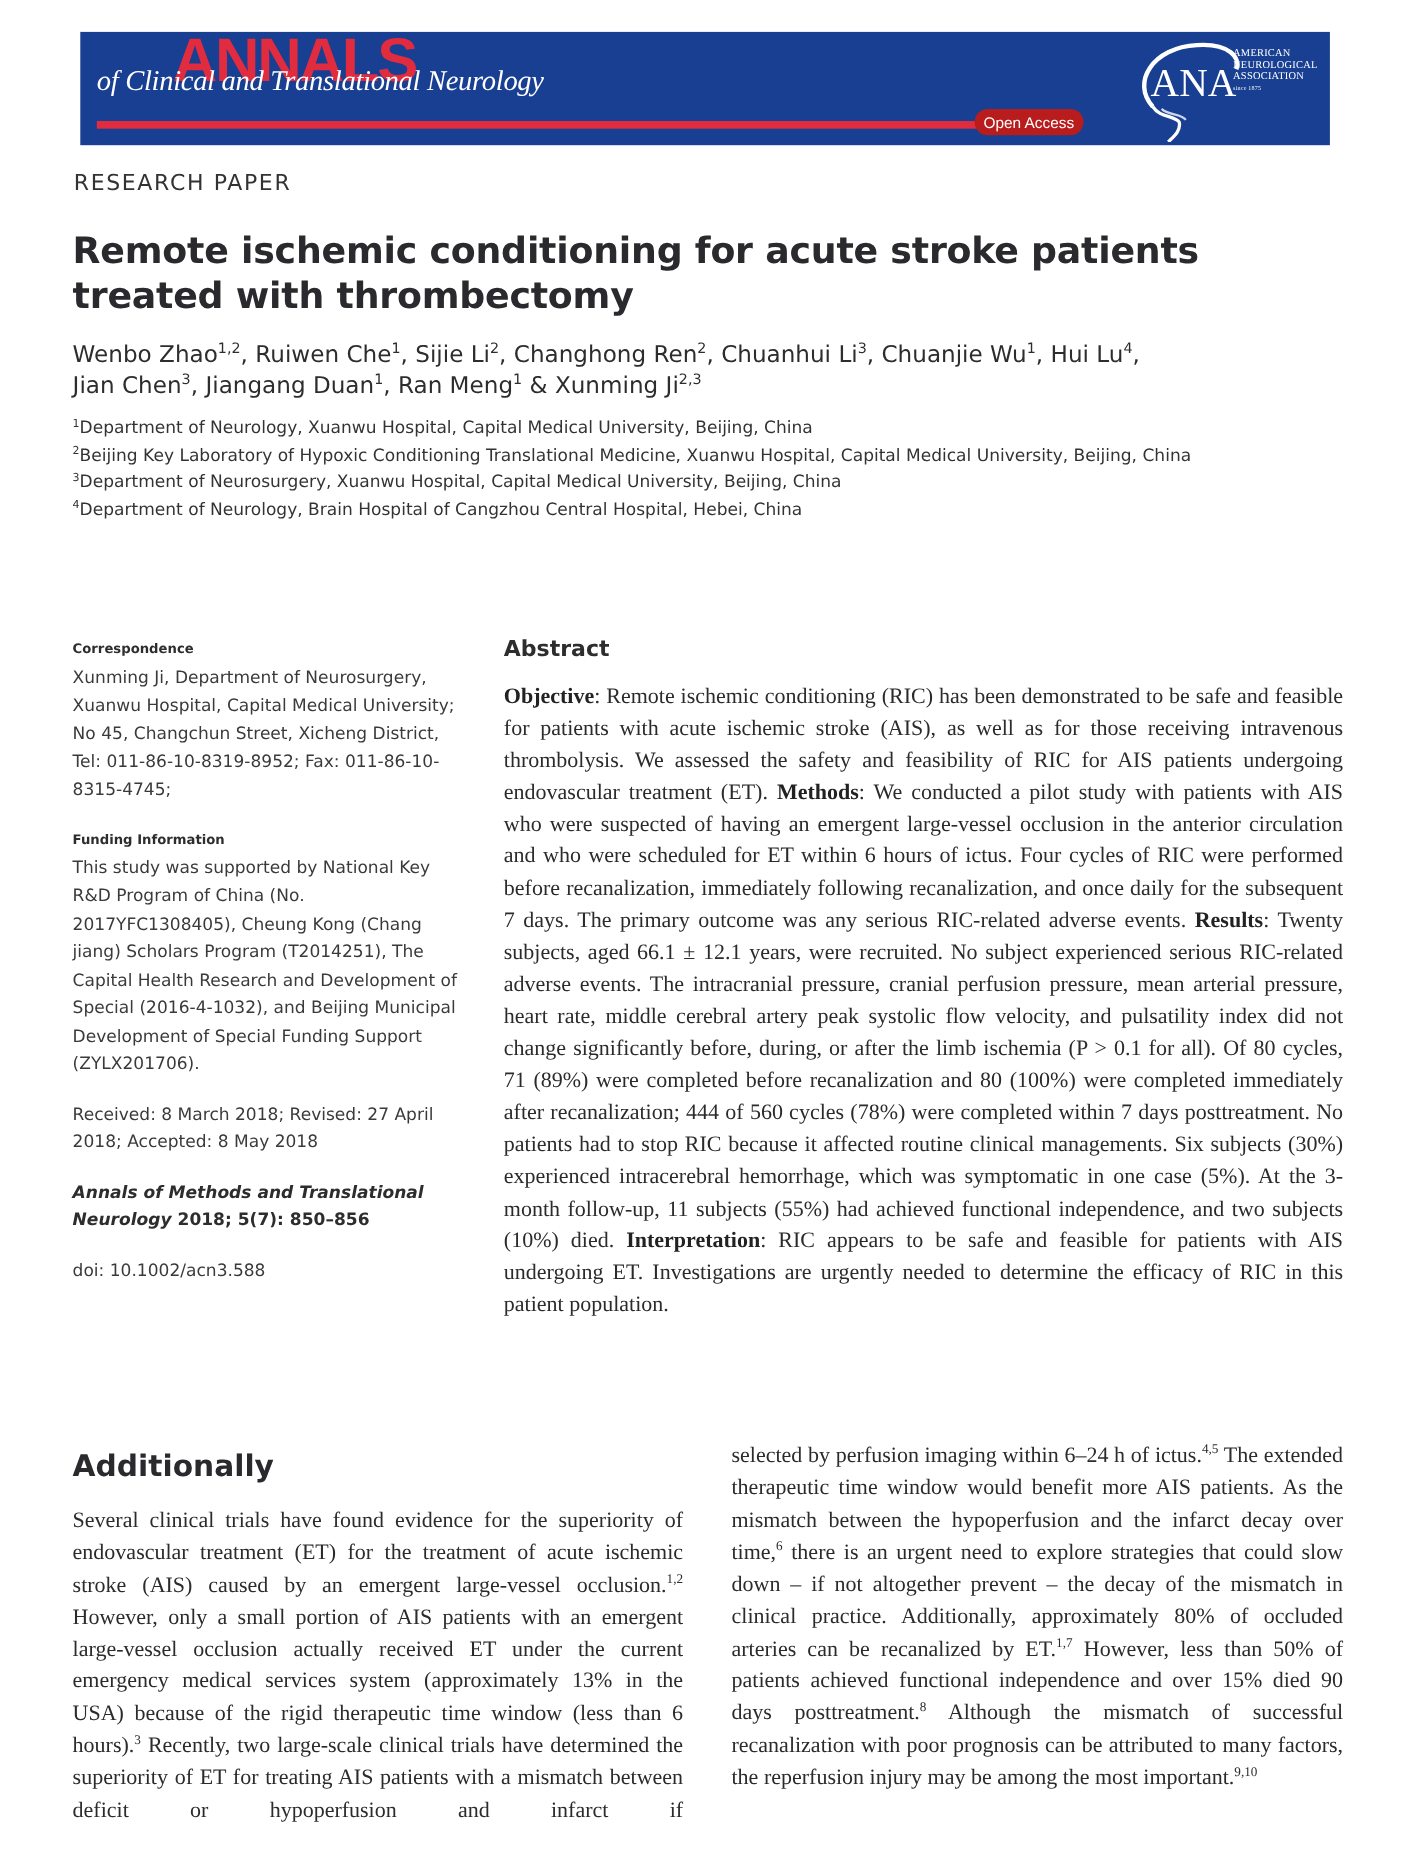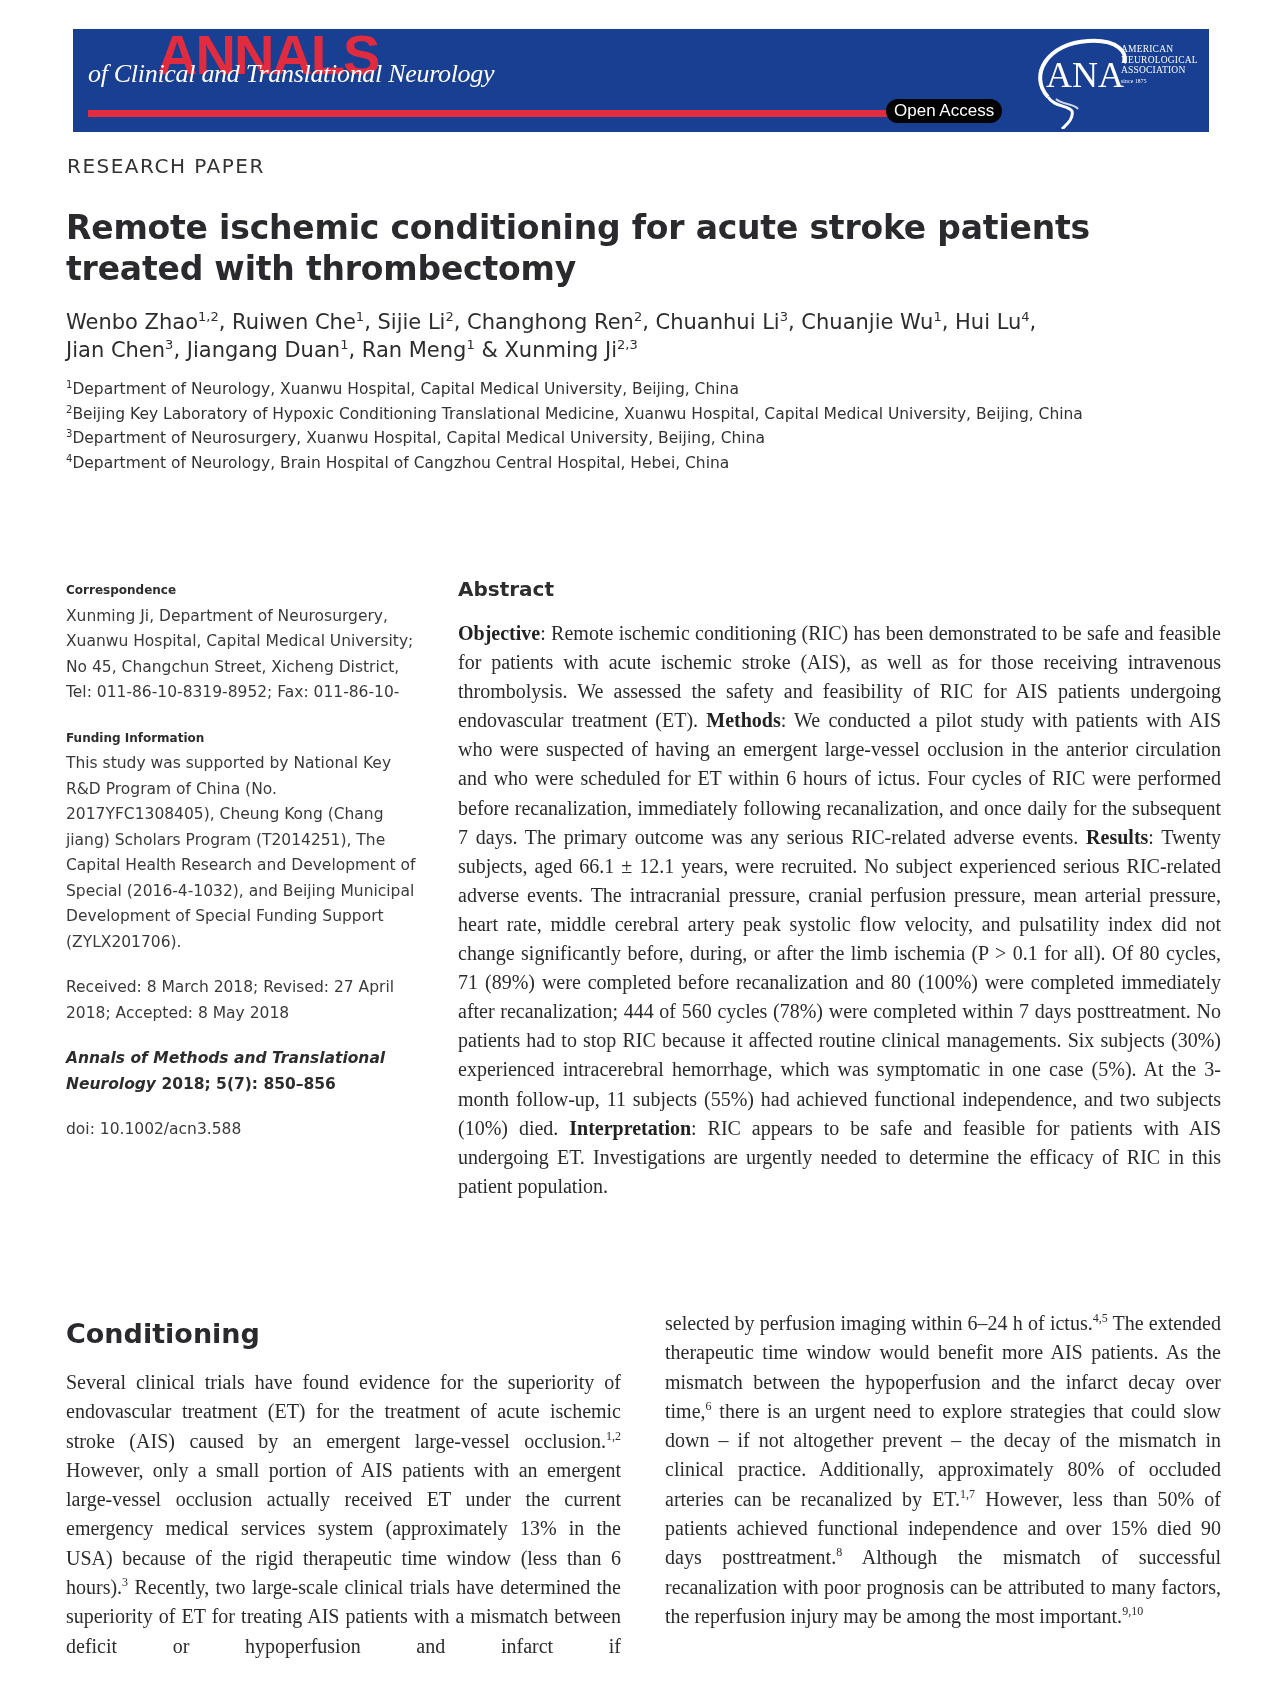--- a/index.html
+++ b/index.html
@@ -6,21 +6,21 @@
   body { width:1280px; height:1701px; position:relative; overflow:hidden; color:#2b2b2b; }
   .abs { position:absolute; }
   .sans { font-family:"DejaVu Sans", "Liberation Sans", sans-serif; }
   .serif { font-family:"Liberation Serif", "DejaVu Serif", serif; }
 
   
   #banner { left:73px; top:29px; width:1136px; height:103px; background:#183f92; overflow:hidden; }
   #banner .annals { position:absolute; left:84px; top:-2px; font-family:"Liberation Sans", sans-serif; font-weight:bold; font-size:56px; letter-spacing:-2px; color:#e12b3f; line-height:1; }
   #banner .subtitle { position:absolute; left:15px; top:32px; font-family:Liberation Serif, serif; font-style:italic; font-size:26px; color:#ffffff; line-height:1; letter-spacing:-0.3px; }
   #banner .redline { position:absolute; left:15px; top:81px; width:800px; height:7px; background:#e12b3f; }
-  #banner .oa { position:absolute; left:813px; top:70px; height:24px; padding:0 8px; border-radius:12px; background:#000000; color:#fff; font-family:"Liberation Sans", sans-serif; font-size:17px; line-height:24px; }
+  #banner .oa { position:absolute; left:813px; top:70px; height:24px; padding:0 8px; border-radius:12px; background:#b91c1c; color:#fff; font-family:"Liberation Sans", sans-serif; font-size:14px; line-height:24px; }
   #banner .ana-logo { position:absolute; left:955px; top:6px; width:180px; height:94px; }
   #banner .ana-text { position:absolute; left:1048px; top:15px; color:#fff; font-family:"Liberation Serif", serif; font-size:9.5px; line-height:10.5px; letter-spacing:0.2px; }
   #banner .ana-since { font-size:5.5px; }
 
   
   #paper-type { left:67px; top:154px; font-size:20px; letter-spacing:1.5px; color:#333; }
   #title { left:66px; top:207px; width:1160px; font-size:33px; font-weight:bold; line-height:41px; color:#2a2a2e; letter-spacing:-0.2px; }
   #authors { left:66px; top:308px; width:1160px; font-size:21px; line-height:28px; color:#2d2d2d; }
   #authors sup { font-size:13px; line-height:0; }
   #affiliations { left:66px; top:377px; width:1160px; font-size:15.5px; line-height:24.5px; color:#333; }
@@ -77,20 +77,21 @@
   </div>
 
 <div id="sidebar" class="abs sans">
   <div class="block">
     <h4>Correspondence</h4>
     <div id="corr-lines">
         <div>Xunming Ji, Department of Neurosurgery,</div>
         <div>Xuanwu Hospital, Capital Medical University;</div>
         <div>No 45, Changchun Street, Xicheng District,</div>
         <div>Tel: 011-86-10-8319-8952; Fax: 011-86-10-</div>
+        <div>8315-4745;</div>
       </div>
   </div>
   <div class="block">
     <h4>Funding Information</h4>
     <div id="fund-lines">
         <div>This study was supported by National Key</div>
         <div>R&amp;D Program of China (No.</div>
         <div>2017YFC1308405), Cheung Kong (Chang</div>
         <div>jiang) Scholars Program (T2014251), The</div>
         <div>Capital Health Research and Development of</div>
@@ -106,15 +107,15 @@
   <div class="block journal-ref">
     <i>Annals of Methods and Translational</i><br>
     <i>Neurology</i><span> 2018; 5(7): 850–856</span>
   </div>
   <p>doi: 10.1002/acn3.588</p>
 </div>
 
 <div id="abstract-heading" class="abs sans">Abstract</div>
 <div id="abstract" class="abs serif"><b>Objective</b><span>: Remote ischemic conditioning (RIC) has been demonstrated to be safe and feasible for patients with acute ischemic stroke (AIS), as well as for those receiving intravenous thrombolysis. We assessed the safety and feasibility of RIC for AIS patients undergoing endovascular treatment (ET). </span><b>Methods</b><span>: We conducted a pilot study with patients with AIS who were suspected of having an emergent large-vessel occlusion in the anterior circulation and who were scheduled for ET within 6 hours of ictus. Four cycles of RIC were performed before recanalization, immediately following recanalization, and once daily for the subsequent 7 days. The primary outcome was any serious RIC-related adverse events. </span><b>Results</b><span>: Twenty subjects, aged 66.1 ± 12.1 years, were recruited. No subject experienced serious RIC-related adverse events. The intracranial pressure, cranial perfusion pressure, mean arterial pressure, heart rate, middle cerebral artery peak systolic flow velocity, and pulsatility index did not change significantly before, during, or after the limb ischemia (P &gt; 0.1 for all). Of 80 cycles, 71 (89%) were completed before recanalization and 80 (100%) were completed immediately after recanalization; 444 of 560 cycles (78%) were completed within 7 days posttreatment. No patients had to stop RIC because it affected routine clinical managements. Six subjects (30%) expe­rienced intracerebral hemorrhage, which was symptomatic in one case (5%). At the 3-month follow-up, 11 subjects (55%) had achieved functional indepen­dence, and two subjects (10%) died. </span><b>Interpretation</b><span>: RIC appears to be safe and feasible for patients with AIS undergoing ET. Investigations are urgently needed to determine the efficacy of RIC in this patient population.</span></div>
 
-<div id="intro-heading" class="abs sans">Conditioning</div>
+<div id="intro-heading" class="abs sans">Additionally</div>
 <div id="intro-left" class="abs serif"><span>Several clinical trials have found evidence for the superi­ority of endovascular treatment (ET) for the treatment of acute ischemic stroke (AIS) caused by an emergent large-vessel occlusion.</span><span class="ref">1,2</span><span> However, only a small portion of AIS patients with an emergent large-vessel occlusion actually received ET under the current emergency medical services system (approximately 13% in the USA) because of the rigid therapeutic time window (less than 6 hours).</span><span class="ref">3</span><span> Recently, two large-scale clinical trials have determined the superiority of ET for treating AIS patients with a mis­match between deficit or hypoperfusion and infarct if</span></div>
 <div id="intro-right" class="abs serif"><span>selected by perfusion imaging within 6–24 h of ictus.</span><span class="ref">4,5</span><span> The extended therapeutic time window would benefit more AIS patients. As the mismatch between the hypo­perfusion and the infarct decay over time,</span><span class="ref">6</span><span> there is an urgent need to explore strategies that could slow down – if not altogether prevent – the decay of the mismatch in clinical practice. Additionally, approximately 80% of occluded arteries can be recanalized by ET.</span><span class="ref">1,7</span><span> However, less than 50% of patients achieved functional indepen­dence and over 15% died 90 days posttreatment.</span><span class="ref">8</span><span> Although the mismatch of successful recanalization with poor prognosis can be attributed to many factors, the reperfusion injury may be among the most important.</span><span class="ref">9,10</span></div>
 
 </body></html>

